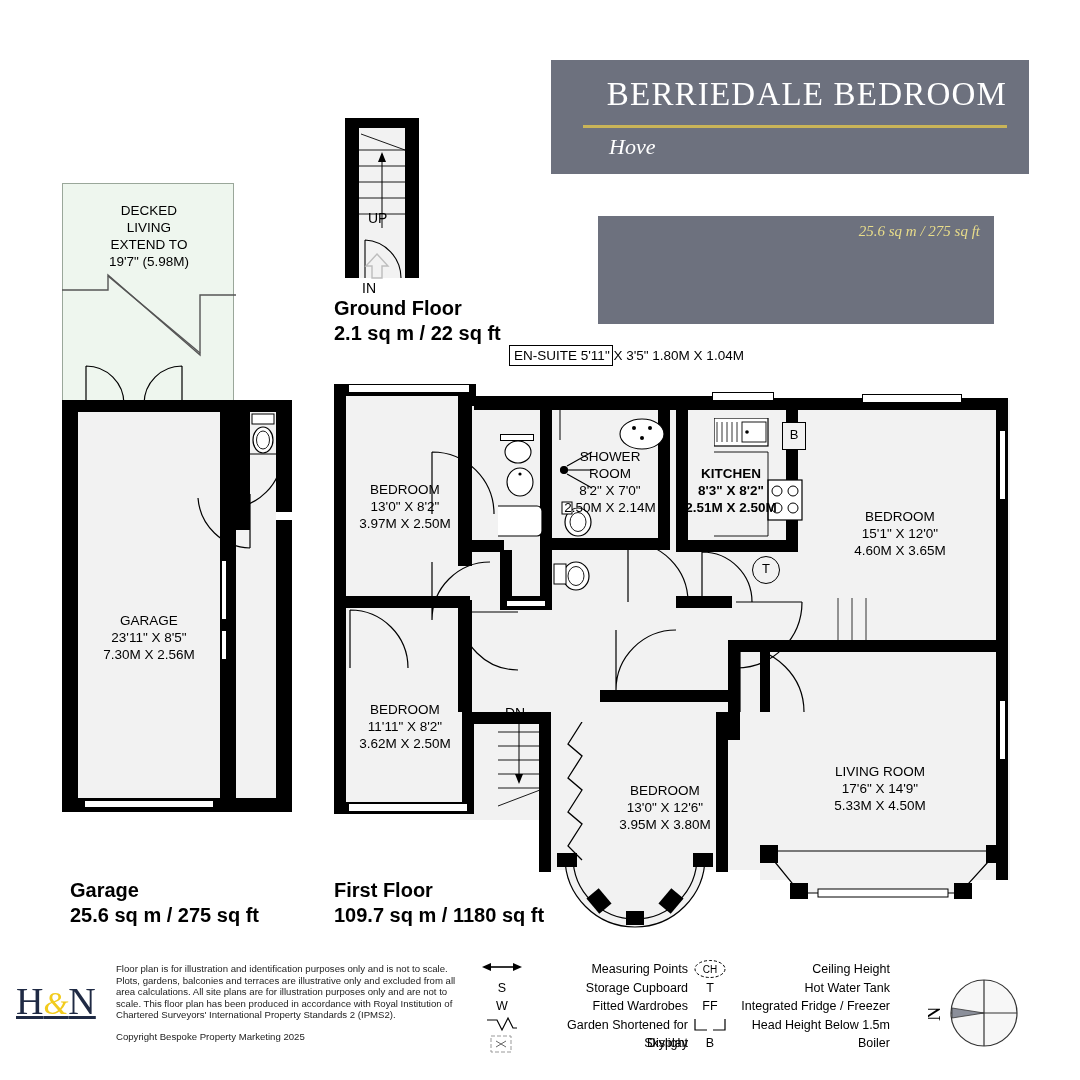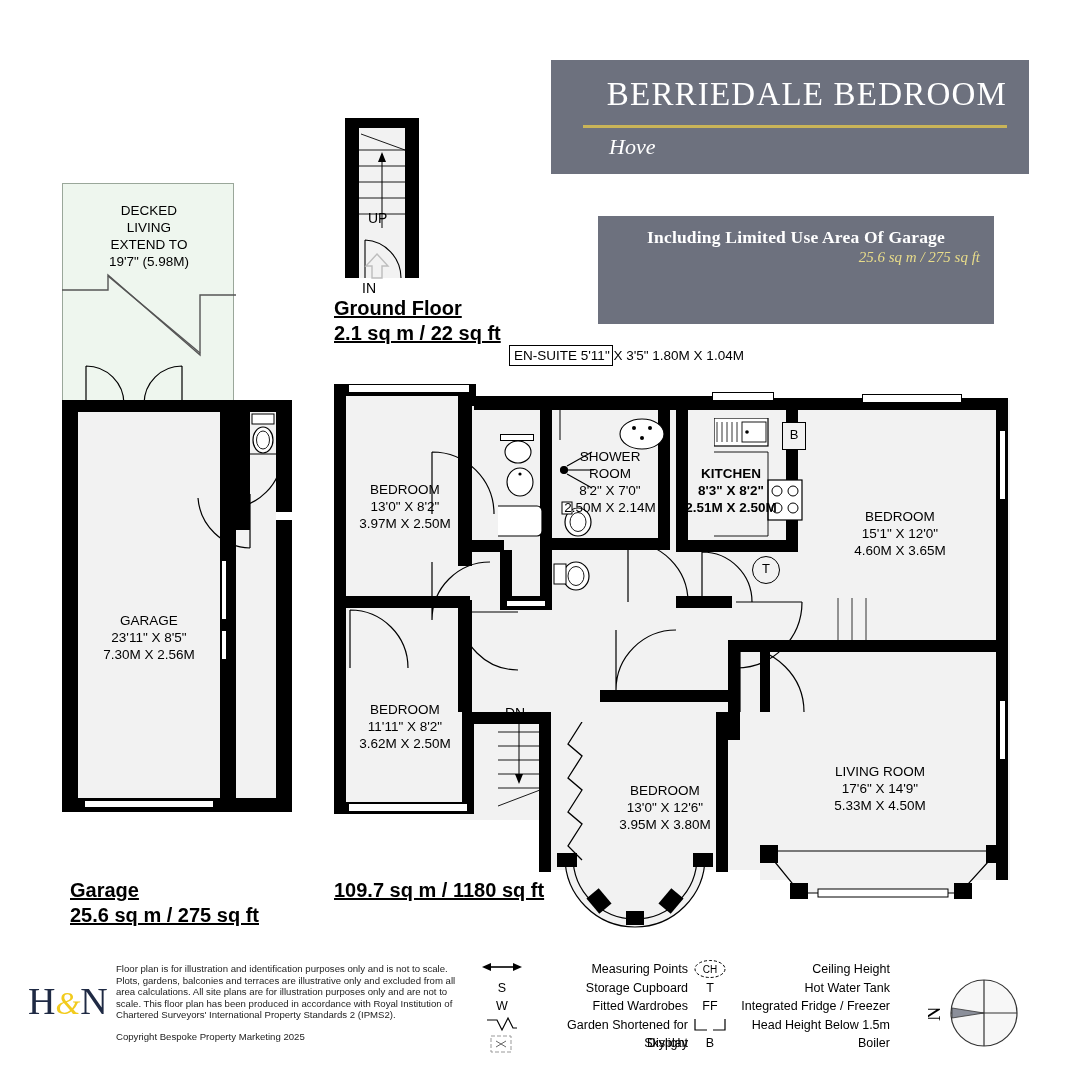--- a/index.html
+++ b/index.html
@@ -64,21 +64,21 @@
 
   .boxlabel{
     position:absolute;text-align:center;background:#fff;
     border:1px solid #000;box-sizing:border-box;padding:1px 4px;
     font-size:13.5px;line-height:17px;white-space:nowrap;z-index:6;
   }
 
   
   .fcap{
     position:absolute;font-weight:bold;font-size:20px;line-height:25px;
-    font-family:"Liberation Sans", sans-serif;white-space:nowrap;text-decoration:underline;
+    font-family:"Liberation Sans", sans-serif;white-space:nowrap;
   }
   .small-cap{position:absolute;font-size:14px;font-family:"Liberation Sans", sans-serif;}
 
   
   .mk{
     position:absolute;border:1.5px solid #000;border-radius:50%;
     width:26px;height:26px;line-height:23px;text-align:center;
     font-size:13px;background:#f2f2f2;
   }
   .mkbox{
@@ -91,23 +91,23 @@
     left:116px;top:963px;width:350px;
     font-size:9.6px;line-height:11.6px;color:#222;
     font-family:"Liberation Sans", sans-serif;
   }
   #copyright{
     left:116px;top:1031px;font-size:9.6px;color:#222;
     font-family:"Liberation Sans", sans-serif;
   }
 
   
-  #logo{left:28px;top:978px;width:96px;height:46px;
+  #logo{left:16px;top:978px;width:96px;height:46px;
         font-family:"Liberation Serif", serif;font-size:38px;
-        color:#1f2a44;letter-spacing:0px;line-height:46px;}
+        color:#1f2a44;letter-spacing:0px;line-height:46px;text-decoration:underline;}
   #logo .amp{color:#f2cb1d;font-style:italic;font-size:32px;}
 
   
   #legend{left:480px;top:960px;width:410px;}
   .leg-row{position:relative;height:18.5px;}
   .leg-sym{position:absolute;left:0;width:44px;text-align:center;font-size:12.5px;line-height:18px;}
   .leg-txt{position:absolute;left:46px;width:162px;text-align:right;font-size:12.5px;line-height:18px;}
   .leg-sym2{position:absolute;left:212px;width:36px;text-align:center;font-size:12.5px;line-height:18px;}
   .leg-txt2{position:absolute;left:250px;width:160px;text-align:right;font-size:12.5px;line-height:18px;}
 
@@ -117,21 +117,20 @@
 </head>
 <body>
 
 <div class="abs" id="title-banner">
   <div class="t-main">BERRIEDALE BEDROOM</div>
   <div class="t-rule"></div>
   <div class="t-sub">Hove</div>
 </div>
 
 <div class="abs" id="area-banner">
-  <div class="a-head">Including Limited Use Area Of Garage</div>
   <div class="a-val">25.6 sq m / 275 sq ft</div>
 </div>
 
 <div>
 
   <div class="garden abs" style="left:62px;top:183px;width:172px;height:218px;"></div>
 
   <svg class="abs" style="left:60px;top:180px;" width="180" height="225">
     <polyline points="2,110 48,110 48,95 140,175 140,115 176,115" fill="none" stroke="#555" stroke-width="1.4"></polyline>
     <line x1="48" y1="96" x2="140" y2="173" stroke="#555" stroke-width="1.4"></line>
@@ -436,20 +435,21 @@
     <span class="ln">17'6" X 14'9"</span>
     <span class="ln">5.33M X 4.50M</span>
   </div>
 </div>
 
 <div class="fcap" style="left:70px;top:878px;">
   <div>Garage</div>
   <div>25.6 sq m / 275 sq ft</div>
 </div>
 <div class="fcap" style="left:334px;top:878px;">
+  <div>First Floor</div>
   <div>109.7 sq m / 1180 sq ft</div>
 </div>
 <div class="fcap" style="left:334px;top:296px;">
   <div>Ground Floor</div>
   <div>2.1 sq m / 22 sq ft</div>
 </div>
 
 <div class="abs" id="disclaimer">Floor plan is for illustration and identification purposes only and is not to scale. Plots, gardens, balconies and terraces are illustrative only and excluded from all area calculations.  All site plans are for illustration purposes only and are not to scale. This floor plan has been produced in accordance with Royal Institution of Chartered Surveyors' International Property Standards 2 (IPMS2).</div>
 <div class="abs" id="copyright">Copyright Bespoke Property Marketing 2025</div>
 

